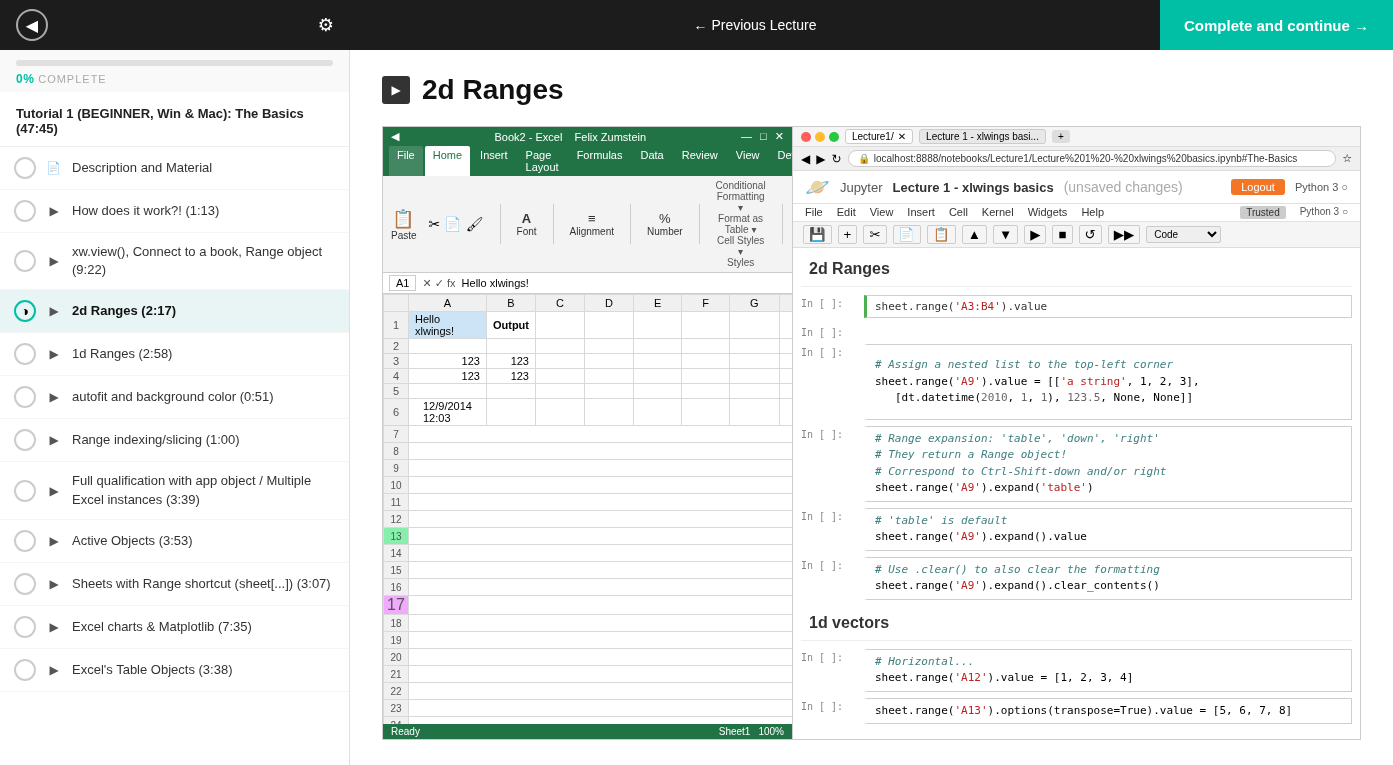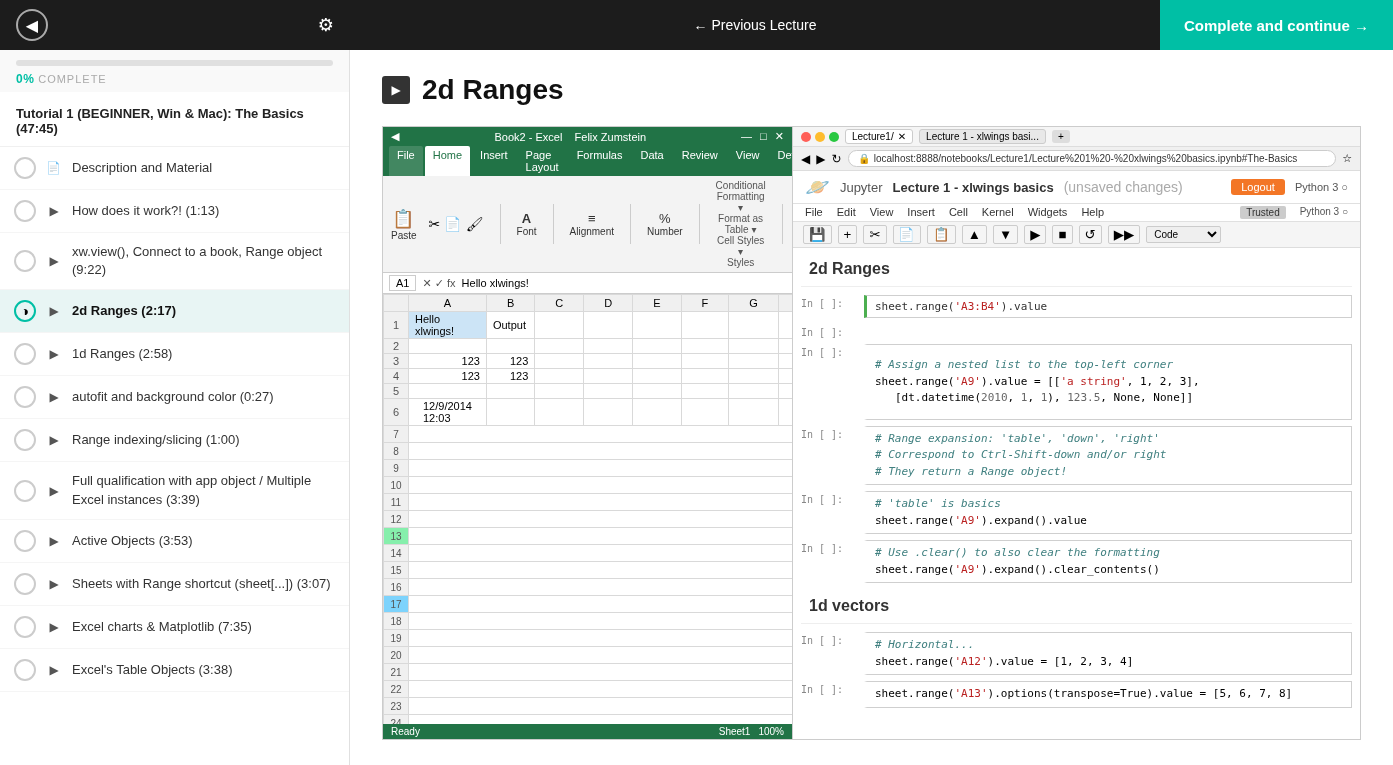--- a/index.html
+++ b/index.html
@@ -267,21 +267,21 @@
 
       <div class="course-item">
         <div class="circle-check"></div>
         <span class="item-icon">▶</span>
         <span class="item-label">1d Ranges (2:58)</span>
       </div>
 
       <div class="course-item">
         <div class="circle-check"></div>
         <span class="item-icon">▶</span>
-        <span class="item-label">autofit and background color (0:27)</span>
+        <span class="item-label">autofit and background color (0:51)</span>
       </div>
 
       <div class="course-item">
         <div class="circle-check"></div>
         <span class="item-icon">▶</span>
         <span class="item-label">Range indexing/slicing (1:00)</span>
       </div>
 
       <div class="course-item">
         <div class="circle-check"></div>
@@ -408,21 +408,21 @@
                 <th style="background:#f0f0f0;border:1px solid #d9d9d9;text-align:center;padding:2px 20px;font-weight:normal;">E</th>
                 <th style="background:#f0f0f0;border:1px solid #d9d9d9;text-align:center;padding:2px 20px;font-weight:normal;">F</th>
                 <th style="background:#f0f0f0;border:1px solid #d9d9d9;text-align:center;padding:2px 20px;font-weight:normal;">G</th>
                 <th style="background:#f0f0f0;border:1px solid #d9d9d9;text-align:center;padding:2px 20px;font-weight:normal;">H</th>
               </tr>
             </thead>
             <tbody>
               <tr>
                 <td style="background:#f0f0f0;border:1px solid #d9d9d9;text-align:center;color:#555;padding:1px 4px;">1</td>
                 <td style="border:1px solid #d9d9d9;padding:1px 6px;background:#cce4f6;">Hello xlwings!</td>
-                <td style="border:1px solid #d9d9d9;padding:1px 6px;">Output</td>
+                <td style="border:1px solid #d9d9d9;padding:1px 6px;font-weight:bold;">Output</td>
                 <td style="border:1px solid #d9d9d9;"></td>
                 <td style="border:1px solid #d9d9d9;"></td>
                 <td style="border:1px solid #d9d9d9;"></td>
                 <td style="border:1px solid #d9d9d9;"></td>
                 <td style="border:1px solid #d9d9d9;"></td>
                 <td style="border:1px solid #d9d9d9;"></td>
               </tr>
               <tr>
                 <td style="background:#f0f0f0;border:1px solid #d9d9d9;text-align:center;color:#555;padding:1px 4px;">2</td>
                 <td style="border:1px solid #d9d9d9;"></td>
@@ -513,21 +513,21 @@
                 </tr>
               <tr>
                   <td style="background:#f0f0f0;border:1px solid #d9d9d9;text-align:center;color:#555;font-size:10px;">15</td>
                   <td style="border:1px solid #d9d9d9;height:17px;" colspan="8"></td>
                 </tr>
               <tr>
                   <td style="background:#f0f0f0;border:1px solid #d9d9d9;text-align:center;color:#555;font-size:10px;">16</td>
                   <td style="border:1px solid #d9d9d9;height:17px;" colspan="8"></td>
                 </tr>
               <tr>
-                  <td style="background:#7dd3fc;border:1px solid #d9d9d9;text-align:center;color:#555;font-size:10px;">17</td>
+                  <td style="background:#f0abfc;border:1px solid #d9d9d9;text-align:center;color:#555;font-size:16px;">17</td>
                   <td style="border:1px solid #d9d9d9;height:17px;" colspan="8"></td>
                 </tr>
               <tr>
                   <td style="background:#f0f0f0;border:1px solid #d9d9d9;text-align:center;color:#555;font-size:10px;">18</td>
                   <td style="border:1px solid #d9d9d9;height:17px;" colspan="8"></td>
                 </tr>
               <tr>
                   <td style="background:#f0f0f0;border:1px solid #d9d9d9;text-align:center;color:#555;font-size:10px;">19</td>
                   <td style="border:1px solid #d9d9d9;height:17px;" colspan="8"></td>
                 </tr>
@@ -654,29 +654,30 @@
               <div style="color:#408080;font-style:italic;"># Assign a nested list to the top-left corner</div>
               <div>sheet.range(<span style="color:#ba2121">'A9'</span>).value = [[<span style="color:#ba2121">'a string'</span>, 1, 2, 3],</div>
               <div style="padding-left:20px;">[dt.datetime(<span style="color:#666">2010</span>, <span style="color:#666">1</span>, <span style="color:#666">1</span>), <span style="color:#666">123.5</span>, None, None]]</div>
             </div>
           </div>
 
           <div style="display:flex;align-items:flex-start;margin-bottom:6px;gap:8px;">
             <span style="color:#888;font-family:monospace;font-size:10px;white-space:nowrap;min-width:55px;padding-top:3px;">In [ ]:</span>
             <div style="flex:1;border:1px solid #cfcfcf;border-left:3px solid transparent;padding:4px 8px;font-family:monospace;font-size:11px;background:#fff;line-height:1.5;">
               <div style="color:#408080;font-style:italic;"># Range expansion: 'table', 'down', 'right'</div>
+              <div style="color:#408080;font-style:italic;"># They return a Range object!</div>
               <div style="color:#408080;font-style:italic;"># Correspond to Ctrl-Shift-down and/or right</div>
-              <div style="color:#408080;font-style:italic;"># They return a Range object!</div>
+              <div>sheet.range(<span style="color:#ba2121">'A9'</span>).expand(<span style="color:#ba2121">'table'</span>)</div>
             </div>
           </div>
 
           <div style="display:flex;align-items:flex-start;margin-bottom:6px;gap:8px;">
             <span style="color:#888;font-family:monospace;font-size:10px;white-space:nowrap;min-width:55px;padding-top:3px;">In [ ]:</span>
             <div style="flex:1;border:1px solid #cfcfcf;border-left:3px solid transparent;padding:4px 8px;font-family:monospace;font-size:11px;background:#fff;line-height:1.5;">
-              <div style="color:#408080;font-style:italic;"># 'table' is basics</div>
+              <div style="color:#408080;font-style:italic;"># 'table' is default</div>
               <div>sheet.range(<span style="color:#ba2121">'A9'</span>).expand().value</div>
             </div>
           </div>
 
           <div style="display:flex;align-items:flex-start;margin-bottom:10px;gap:8px;">
             <span style="color:#888;font-family:monospace;font-size:10px;white-space:nowrap;min-width:55px;padding-top:3px;">In [ ]:</span>
             <div style="flex:1;border:1px solid #cfcfcf;border-left:3px solid transparent;padding:4px 8px;font-family:monospace;font-size:11px;background:#fff;line-height:1.5;">
               <div style="color:#408080;font-style:italic;"># Use .clear() to also clear the formatting</div>
               <div>sheet.range(<span style="color:#ba2121">'A9'</span>).expand().clear_contents()</div>
             </div>

